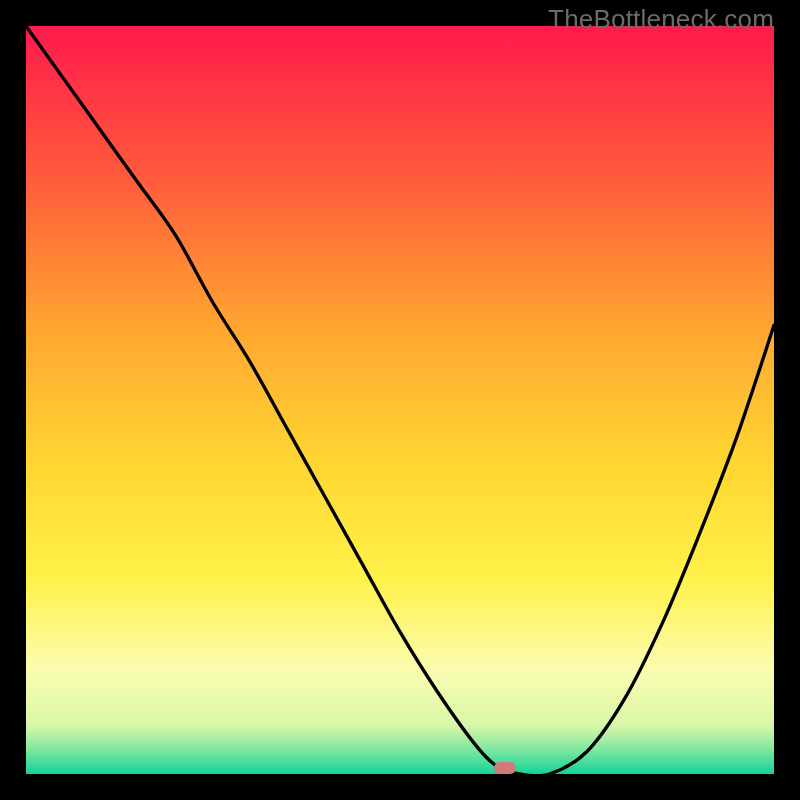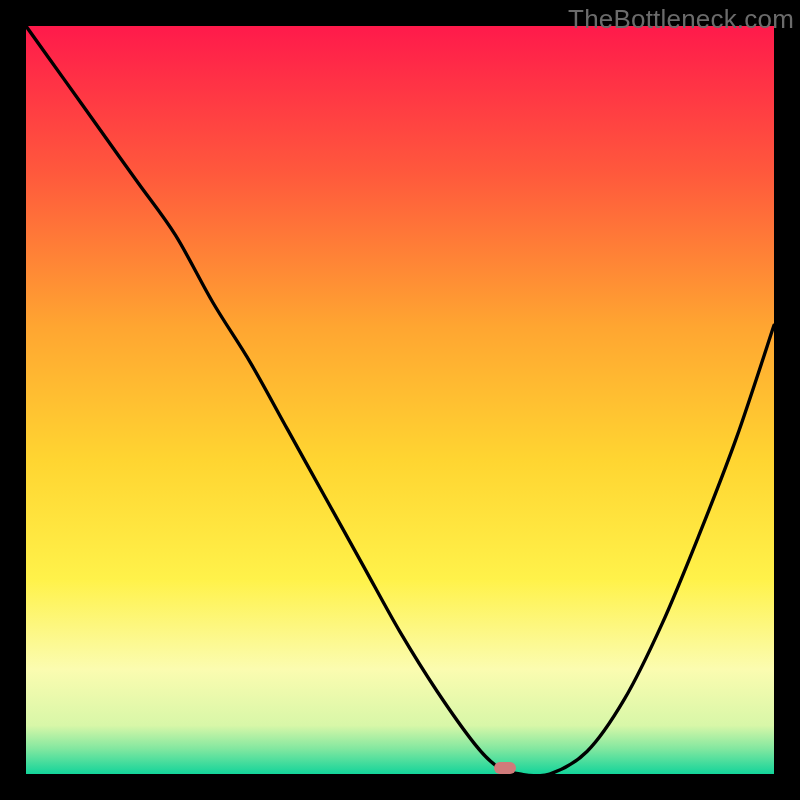--- a/index.html
+++ b/index.html
@@ -13,21 +13,21 @@
   }
   .frame {
     position: relative;
     width: 800px;
     height: 800px;
     background: #000;
   }
   .watermark {
     position: absolute;
     top: 4px;
-    right: 6px;
+    right: 26px;
     color: #6b6b6b;
     font-size: 26px;
     font-weight: 500;
     letter-spacing: 0.2px;
     z-index: 50;
   }
   .plot-outer {
     position: absolute;
     left: 26px;
     top: 26px;

